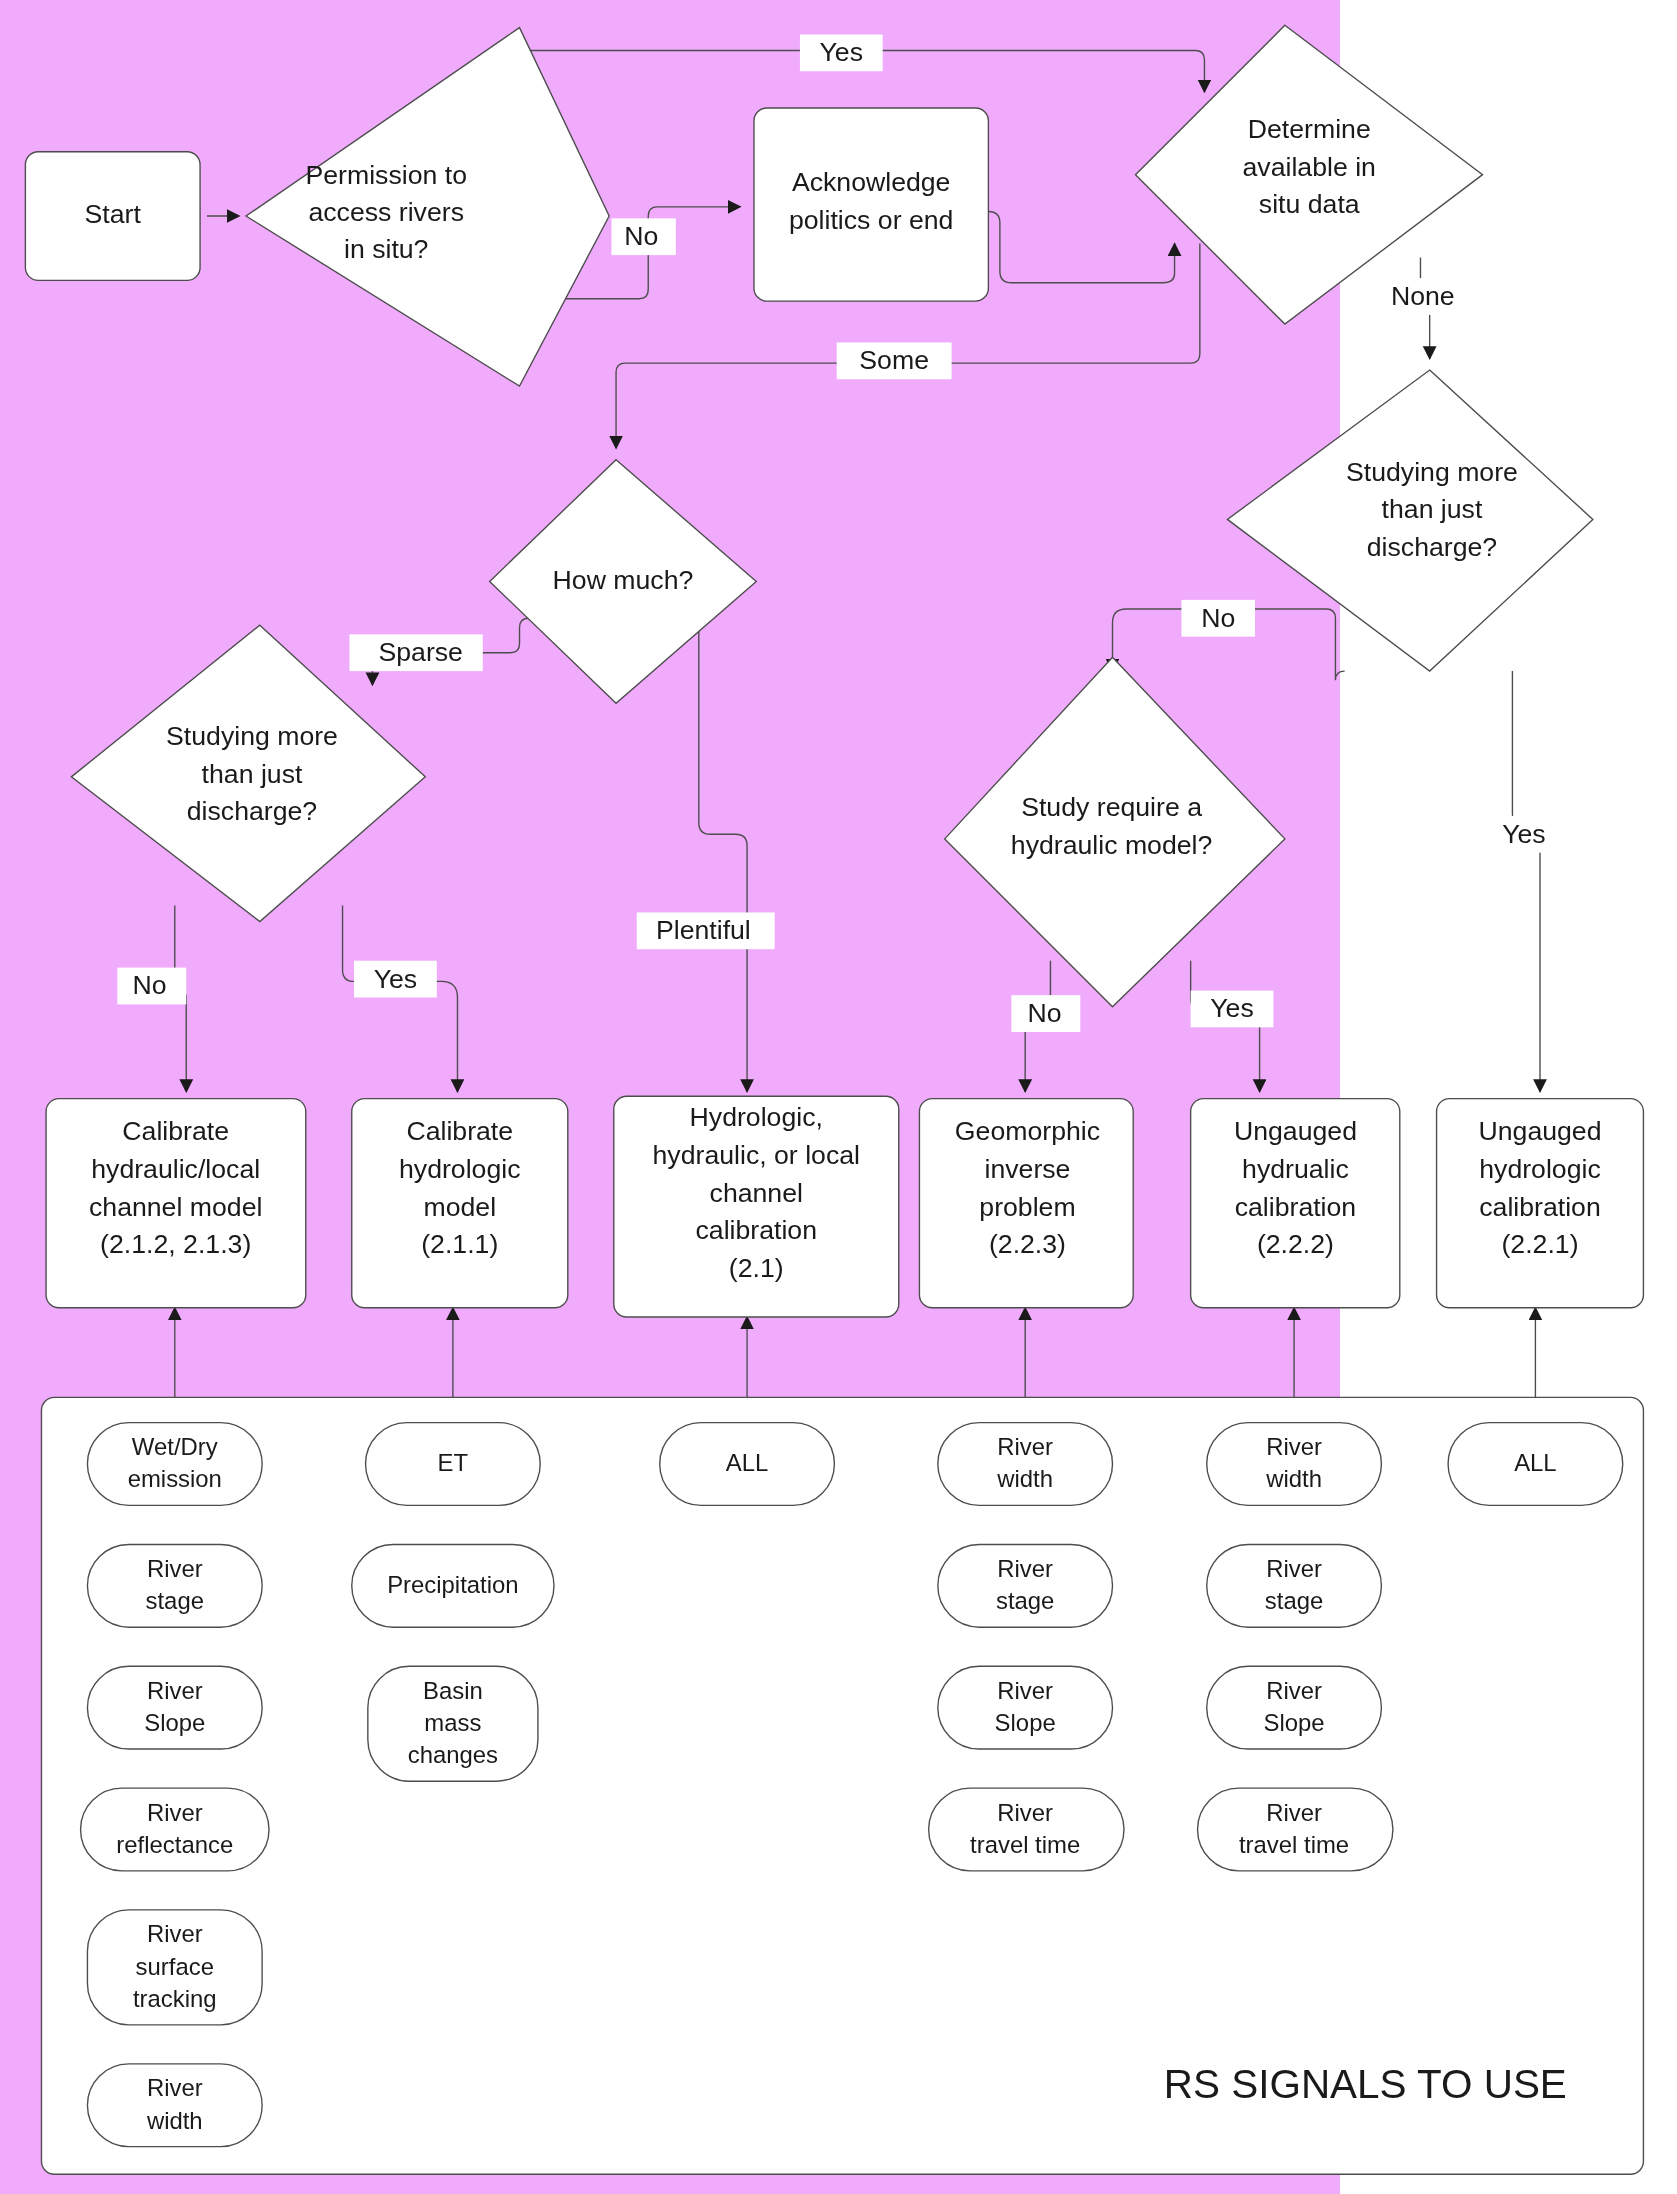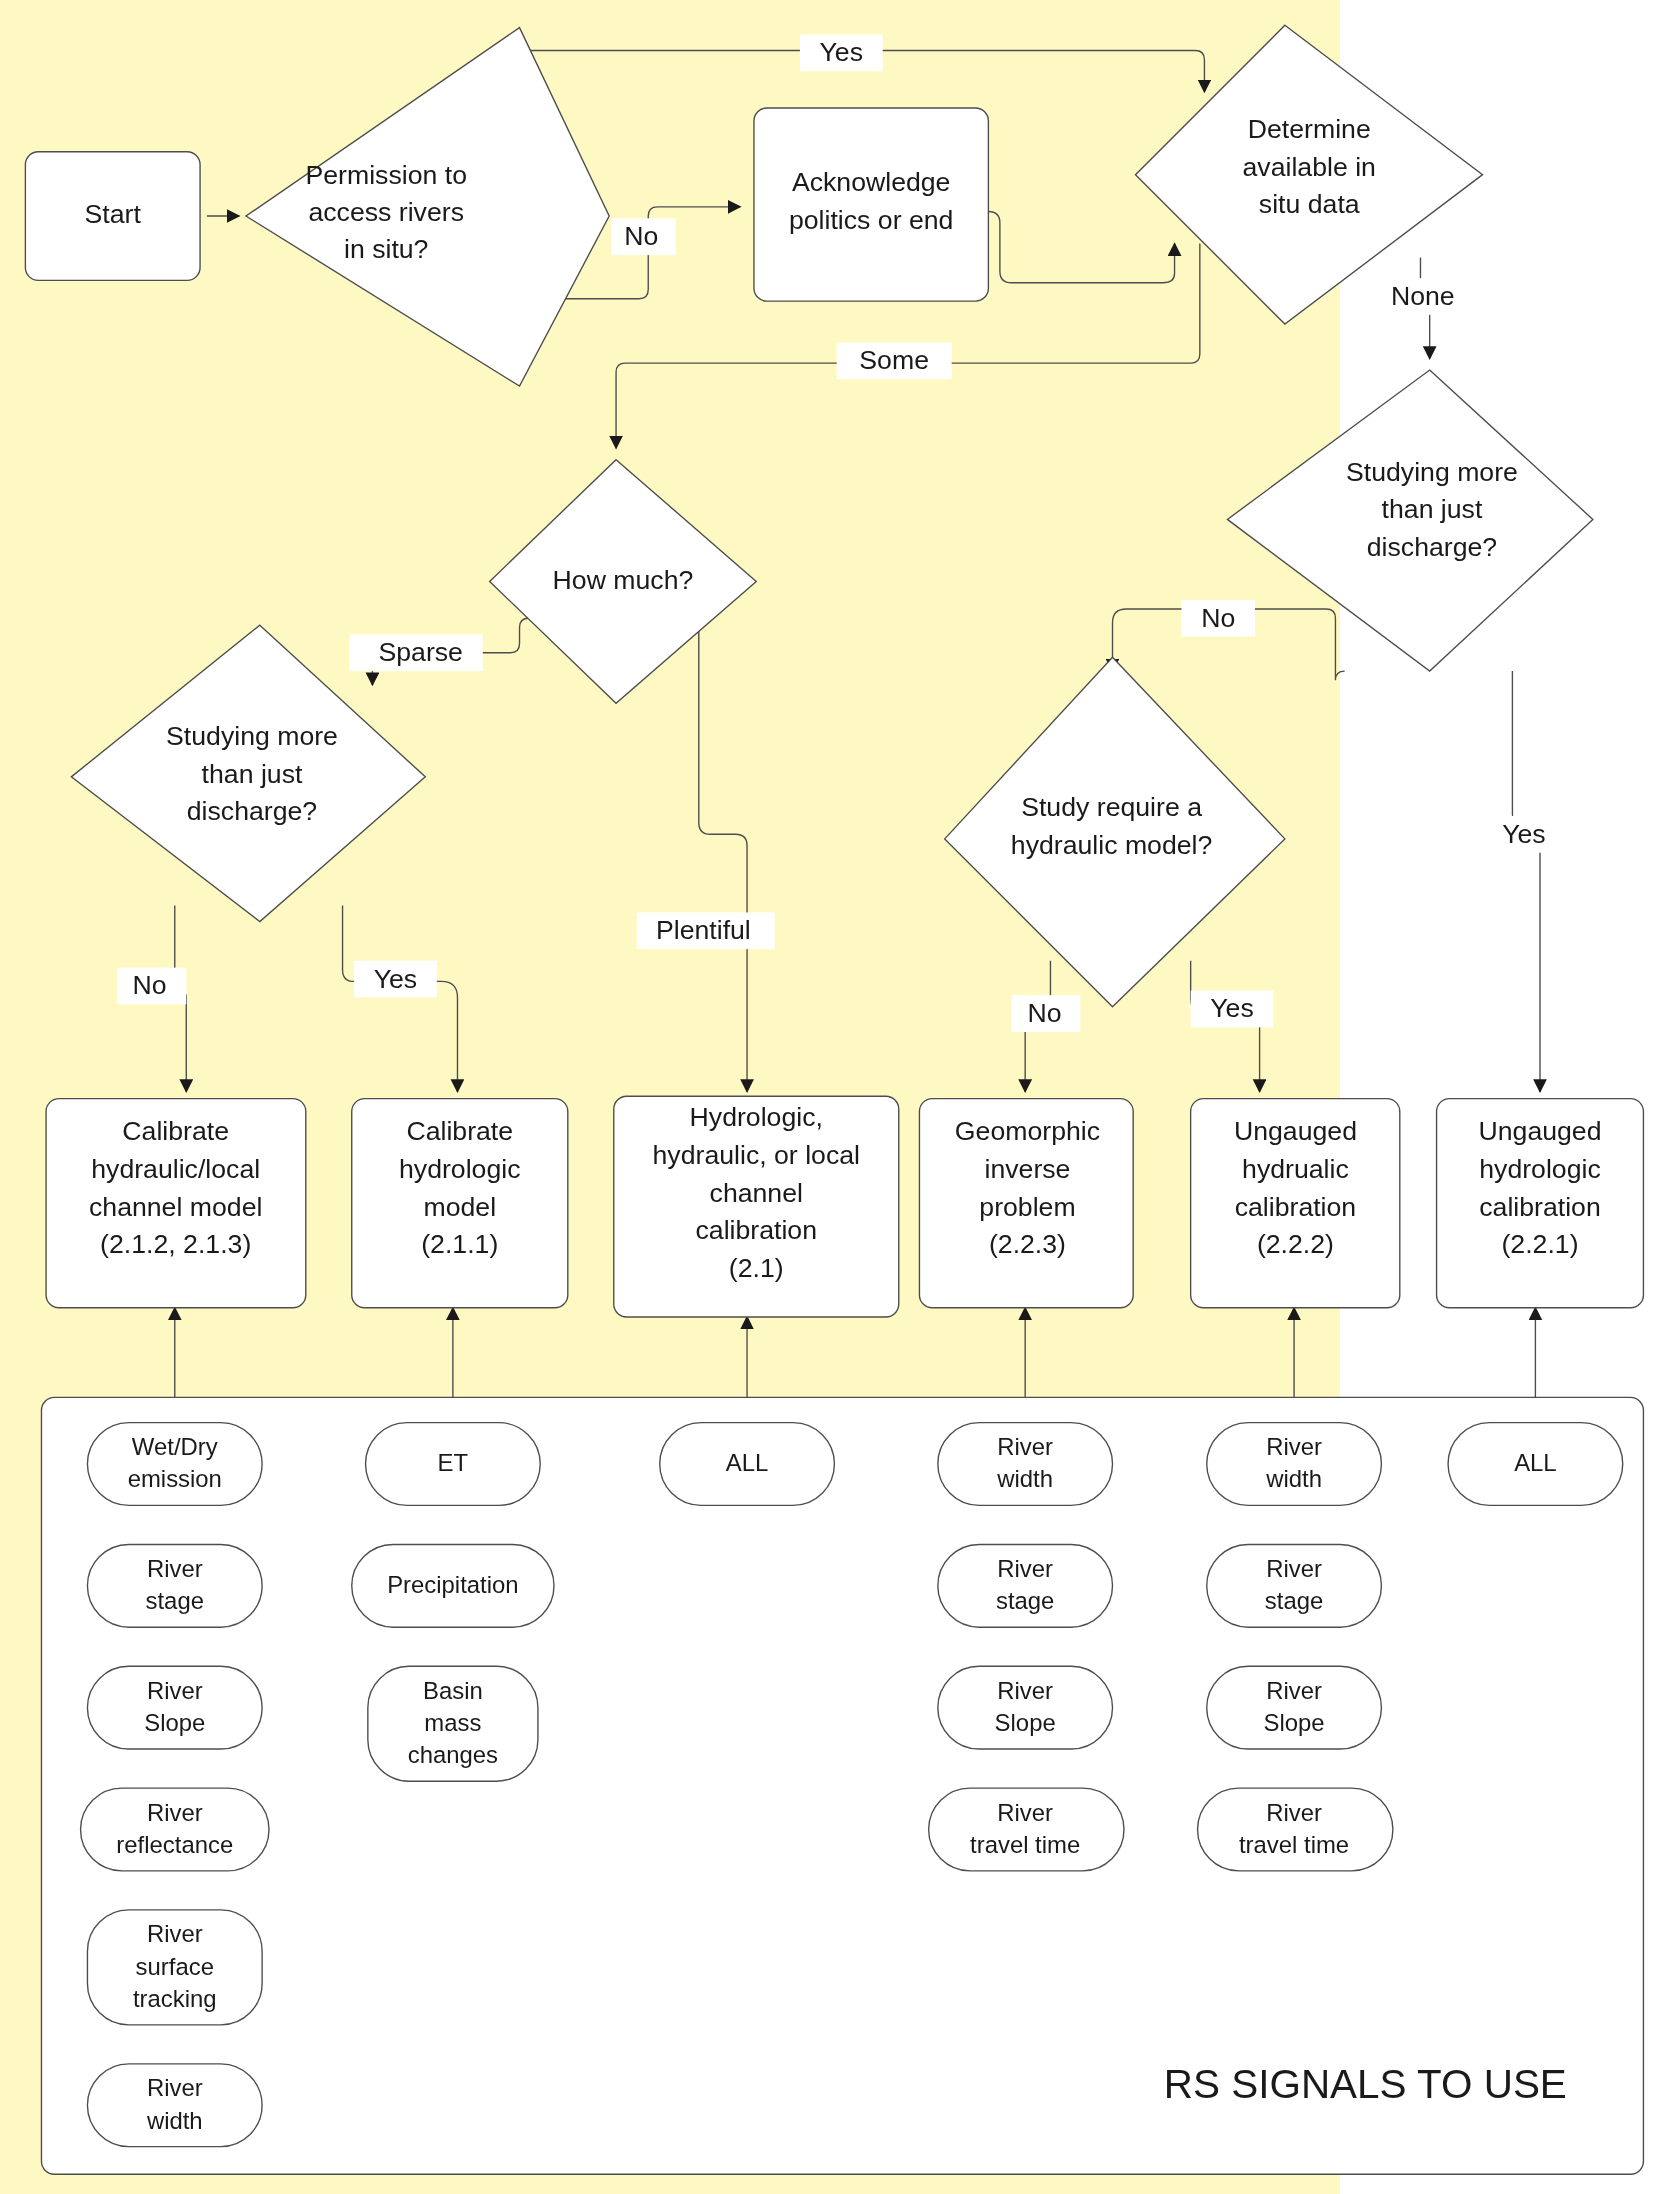--- a/index.html
+++ b/index.html
@@ -4,21 +4,21 @@
 <style>
   html, body {
     margin: 0;
     padding: 0;
     background: #ffffff;
   }
   #root {
     position: relative;
     width: 1340px;
     height: 2194px;
-    background: #fef9c3;
+    background: #f0abfc;
     font-family: "Liberation Sans", sans-serif;
     text-decoration: underline;
   }
   svg.canvas {
     position: absolute;
     left: 0; top: 0;
     width: 1678px;
     height: 2194px;
     overflow: visible;
   }

